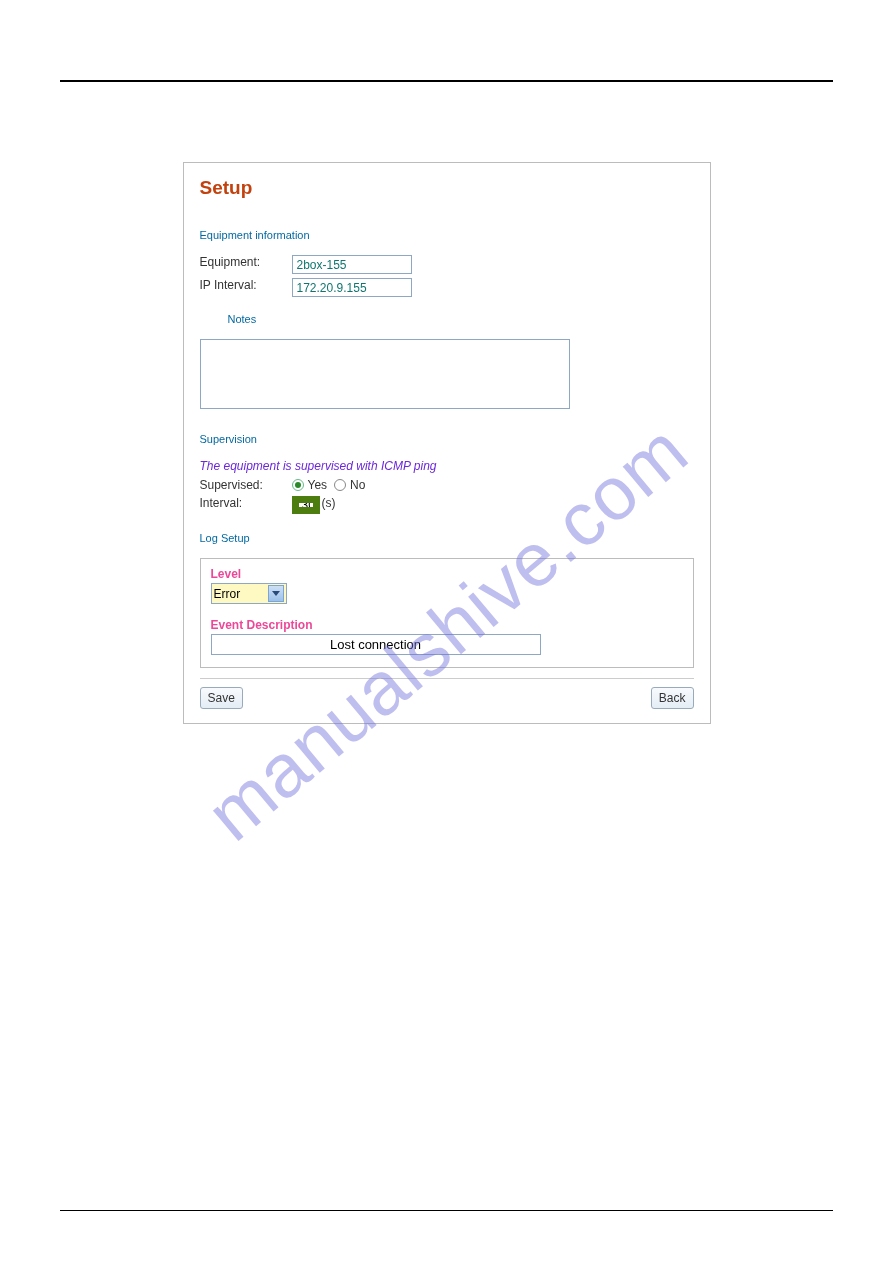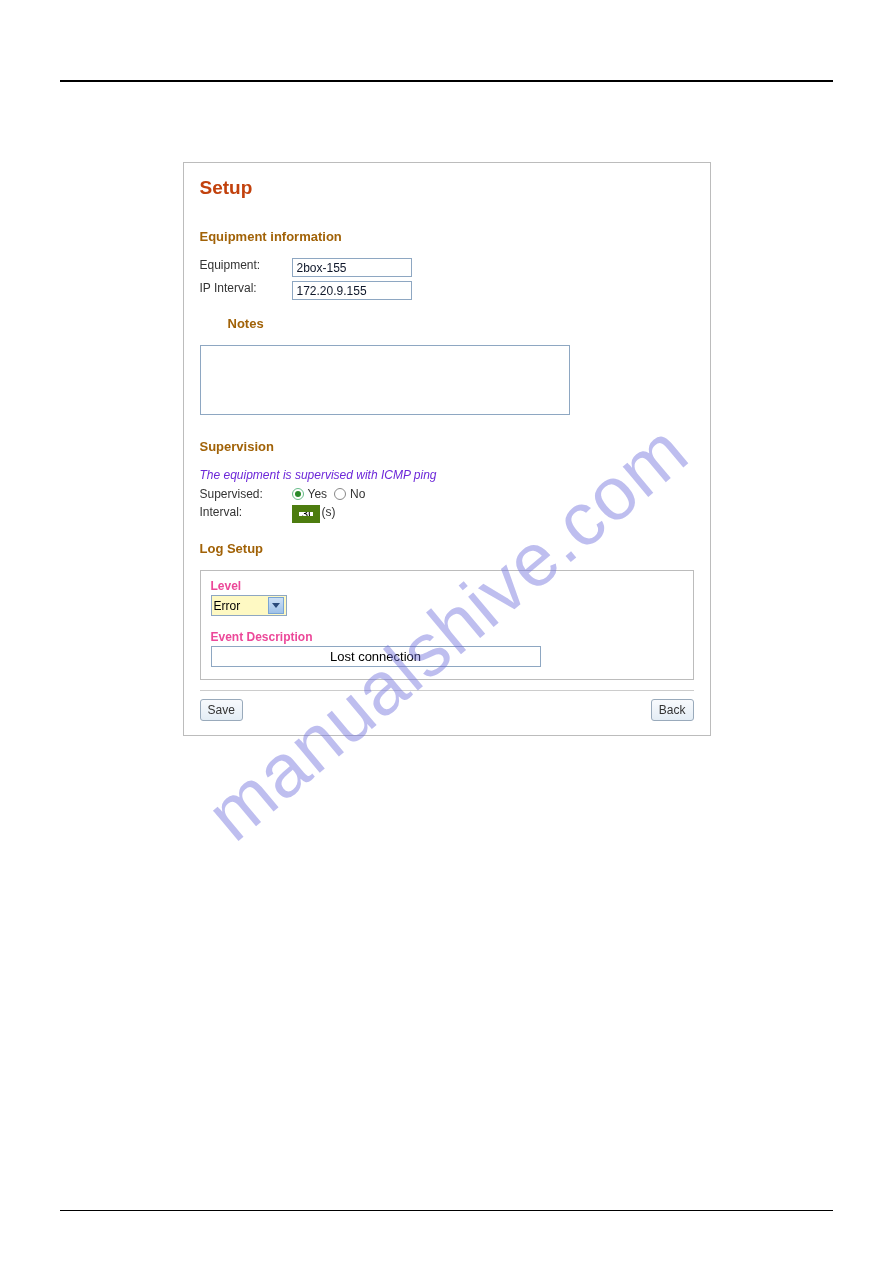--- a/index.html
+++ b/index.html
@@ -35,41 +35,41 @@
     padding: 14px 16px 14px 16px;
     position: relative;
   }
   .panel-title {
     font-size: 19px;
     font-weight: bold;
     color: #c2410c;
     margin: 0 0 30px 0;
   }
   .section-head {
-    font-size: 13px;
-    font-weight: bold;
-    color: #a16207;
+    font-size: 11px;
+    font-weight: normal;
+    color: #0369a1;
     margin: 0 0 14px 0;
   }
   .row {
     display: flex;
     font-size: 12px;
     color: #333;
     margin-bottom: 4px;
   }
   .row-label {
     width: 92px;
   }
   .text-input {
     border: 1px solid #8ea7c2;
     background: #fff;
     height: 19px;
     padding: 1px 4px;
     font-size: 12px;
-    color: #0f172a;
+    color: #0f766e;
     width: 120px;
   }
   .notes-head { margin-top: 16px; margin-left: 28px; }
   .notes-area {
     width: 370px;
     height: 70px;
     border: 1px solid #8ea7c2;
     resize: none;
     font-size: 12px;
     padding: 2px 4px;

